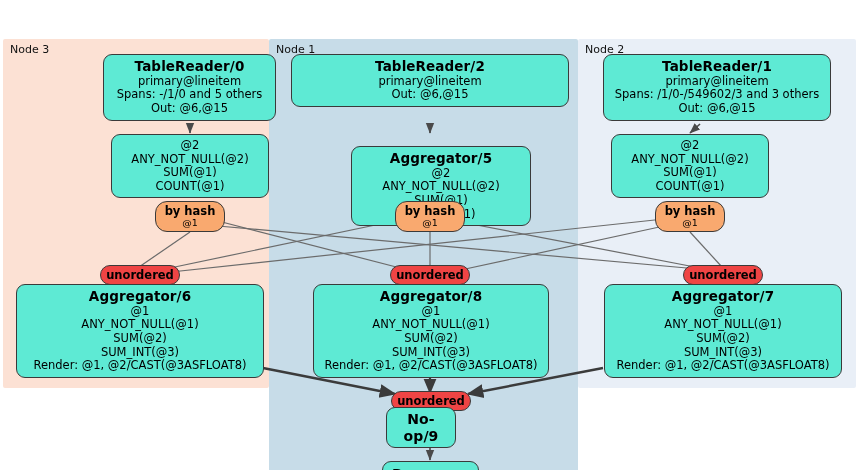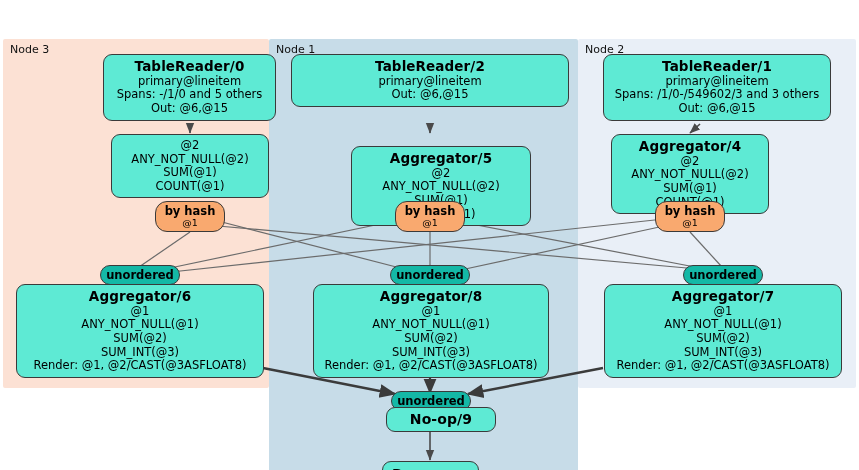--- a/index.html
+++ b/index.html
@@ -20,21 +20,21 @@
   .node .title{font-weight:bold;font-size:13.5px;letter-spacing:.1px;}
   .node .ln{font-size:11.5px;}
 
   .pill{position:absolute;box-sizing:border-box;border:1.4px solid #3a3a3a;
         border-radius:14px;text-align:center;color:#000;
         display:flex;flex-direction:column;align-items:center;justify-content:center;
         line-height:1.1;}
   .pill.hash{background:#f9a96f;border-radius:12px;}
   .pill.hash .t{font-weight:bold;font-size:11.5px;}
   .pill.hash .s{font-size:9.5px;}
-  .pill.unord{background:#14b8a6;border-radius:12px;}
+  .pill.unord{background:#ef4444;border-radius:12px;}
   .pill.unord .t{font-weight:bold;font-size:11.5px;}
 
   .node.small .title{font-size:14px;}
 </style>
 </head>
 <body>
 
 <div id="stage">
 
   <div class="panel" style="left:3px;top:3px;width:266px;height:349px;background:#fce1d4;"></div>
@@ -109,21 +109,20 @@
 
   <div class="node" style="left:351px;top:110px;width:180px;">
     <div class="title">Aggregator/5</div>
     <div class="ln">@2</div>
     <div class="ln">ANY_NOT_NULL(@2)</div>
     <div class="ln">SUM(@1)</div>
     <div class="ln">COUNT(@1)</div>
   </div>
 
   <div class="node" style="left:611px;top:98px;width:158px;">
-    <div class="title">Aggregator/4</div>
     <div class="ln">@2</div>
     <div class="ln">ANY_NOT_NULL(@2)</div>
     <div class="ln">SUM(@1)</div>
     <div class="ln">COUNT(@1)</div>
   </div>
 
   <div class="pill hash" style="left:155px;top:165px;width:70px;height:31px;">
     <div class="t">by hash</div>
     <div class="s">@1</div>
   </div>
@@ -170,21 +169,21 @@
     <div class="ln">ANY_NOT_NULL(@1)</div>
     <div class="ln">SUM(@2)</div>
     <div class="ln">SUM_INT(@3)</div>
     <div class="ln">Render: @1, @2/CAST(@3ASFLOAT8)</div>
   </div>
 
   <div class="pill unord" style="left:391px;top:355px;width:80px;height:20px;">
     <div class="t">unordered</div>
   </div>
 
-  <div class="node small" style="left:386px;top:371px;width:110px;padding:3px 16px;">
+  <div class="node small" style="left:386px;top:371px;width:70px;padding:3px 16px;">
     <div class="title">No-op/9</div>
   </div>
 
   <div class="node small" style="left:382px;top:425px;width:97px;padding:4px 6px;">
     <div class="title">Response</div>
   </div>
 
 </div>
 
 </body></html>

